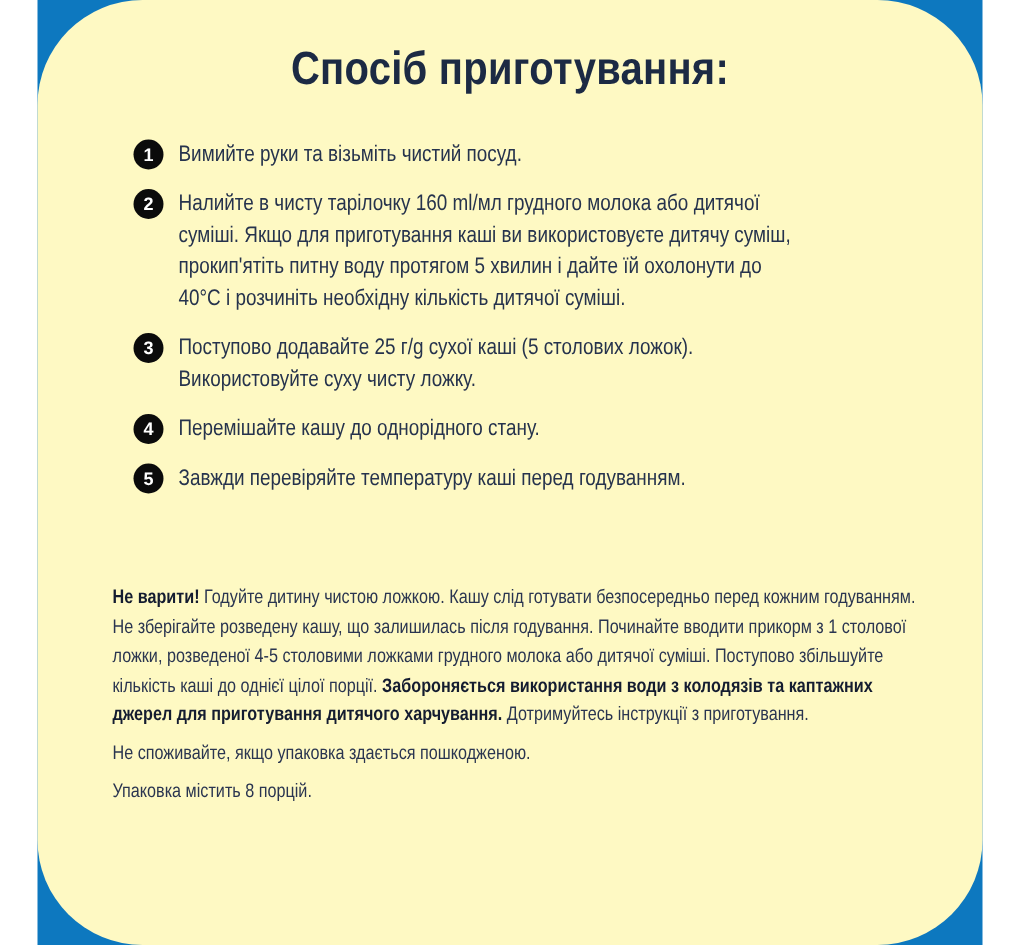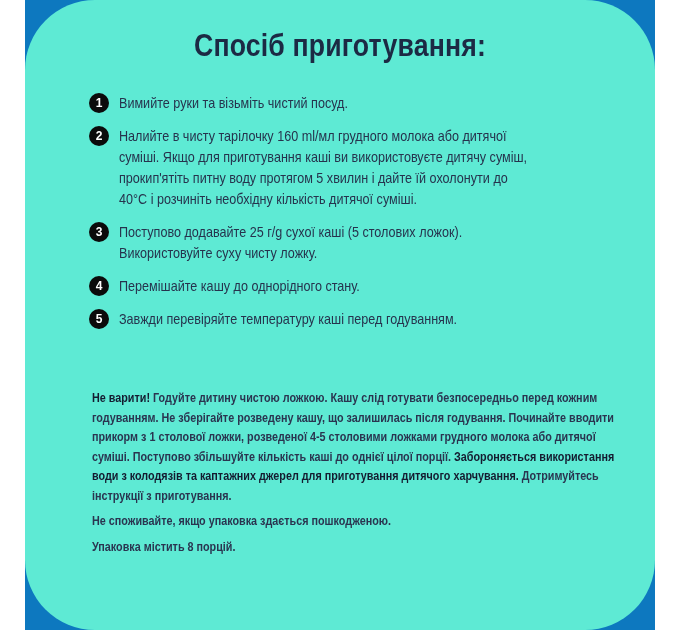--- a/index.html
+++ b/index.html
@@ -1,19 +1,19 @@
 <!DOCTYPE html>
 <html><head>
 <meta charset="utf-8">
 <style>
   html, body { margin:0; padding:0; }
   body { width:680px; height:630px; background:#ffffff; position:relative; overflow:hidden;
          font-family:"Liberation Sans", "DejaVu Sans", sans-serif; }
   .backdrop { position:absolute; left:25px; top:0; width:630px; height:630px; background:#0d78bf; }
-  .panel { position:absolute; left:25px; top:0; width:630px; height:630px; background:#5eead4;
+  .panel { position:absolute; left:25px; top:0; width:630px; height:630px; background:#fef9c3;
            border-radius:70px 70px 70px 70px; }
   .title { position:absolute; left:0; width:630px; top:28px; text-align:center;
            font-size:31px; font-weight:bold; color:#1c2a44; letter-spacing:0.2px;
            transform:scaleX(0.86); transform-origin:center; }
   .steps { position:absolute; left:64px; top:92px; width:520px; }
   .step { display:flex; align-items:flex-start; margin-bottom:12px; }
   .badge { flex:0 0 20px; width:20px; height:20px; border-radius:50%; background:#0b0b0b; color:#fff;
            font-size:12px; font-weight:bold; display:flex; align-items:center; justify-content:center;
            margin-right:10px; margin-top:1px; }
   .step-text { font-size:15px; line-height:21px; color:#26334d; transform:scaleX(0.84); transform-origin:left top;
@@ -47,17 +47,17 @@
   <div class="step">
     <span class="badge">4</span>
     <span class="step-text">Перемішайте кашу до однорідного стану.</span>
   </div>
   <div class="step">
     <span class="badge">5</span>
     <span class="step-text">Завжди перевіряйте температуру каші перед годуванням.</span>
   </div>
 </div>
 
-<div class="notes" style="left:92px;font-weight:bold;">
+<div class="notes" style="left:75px;">
   <div class="note-block"><b>Не варити!</b><span> Годуйте дитину чистою ложкою. Кашу слід готувати безпосередньо перед кожним годуванням. Не зберігайте розведену кашу, що залишилась після годування. Починайте вводити прикорм з 1 столової ложки, розведеної 4-5 столовими ложками грудного молока або дитячої суміші. Поступово збільшуйте кількість каші до однієї цілої порції. </span><b>Забороняється використання води з колодязів та каптажних джерел для приготування дитячого харчування.</b><span> Дотримуйтесь інструкції з приготування.</span></div>
   <div class="note-block">Не споживайте, якщо упаковка здається пошкодженою.</div>
   <div class="note-block">Упаковка містить 8 порцій.</div>
 </div>
 
 </body></html>

